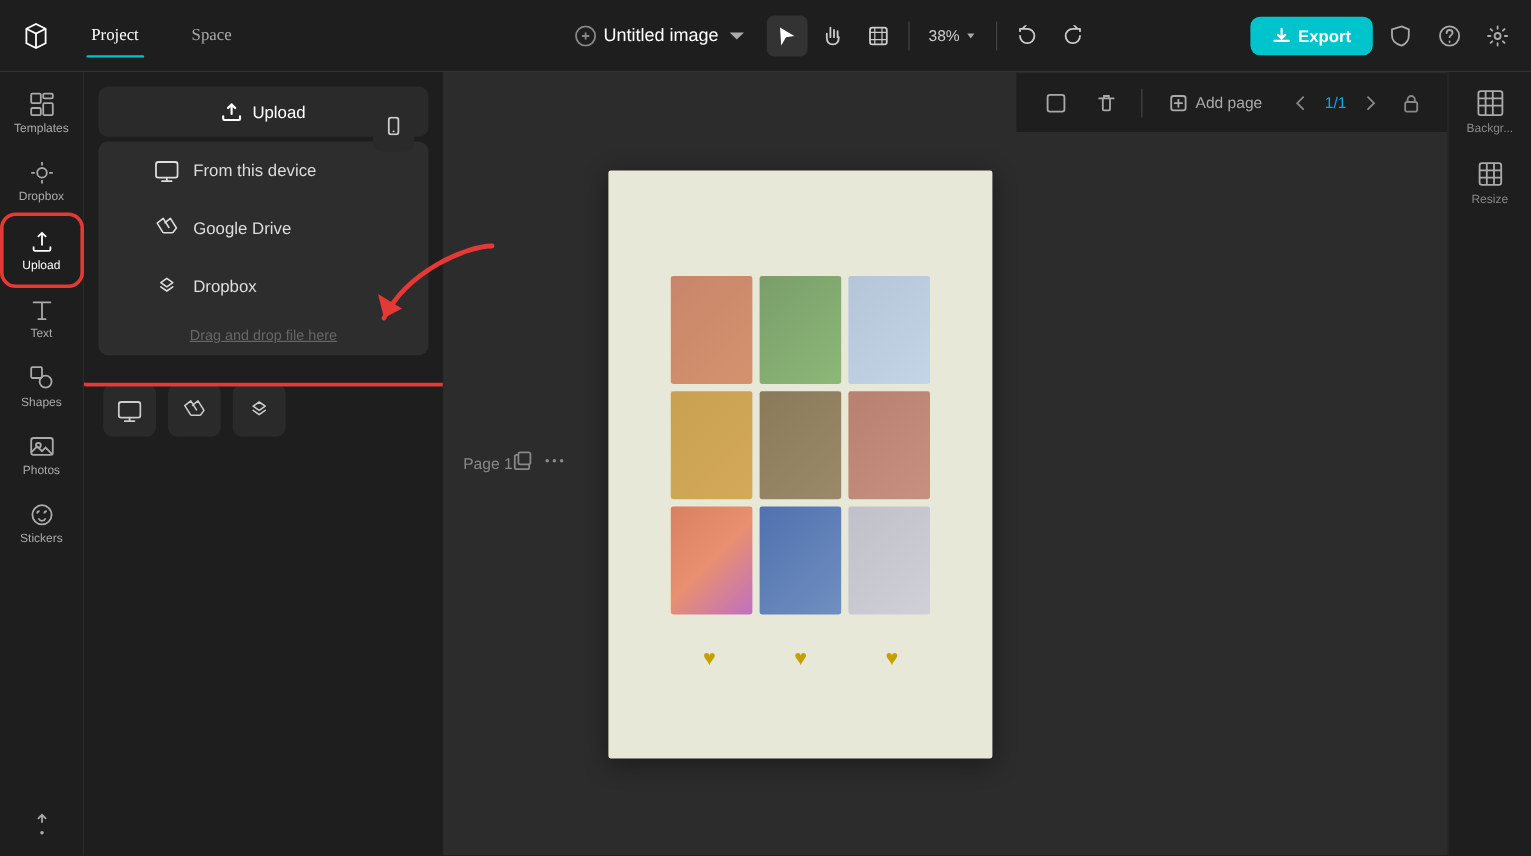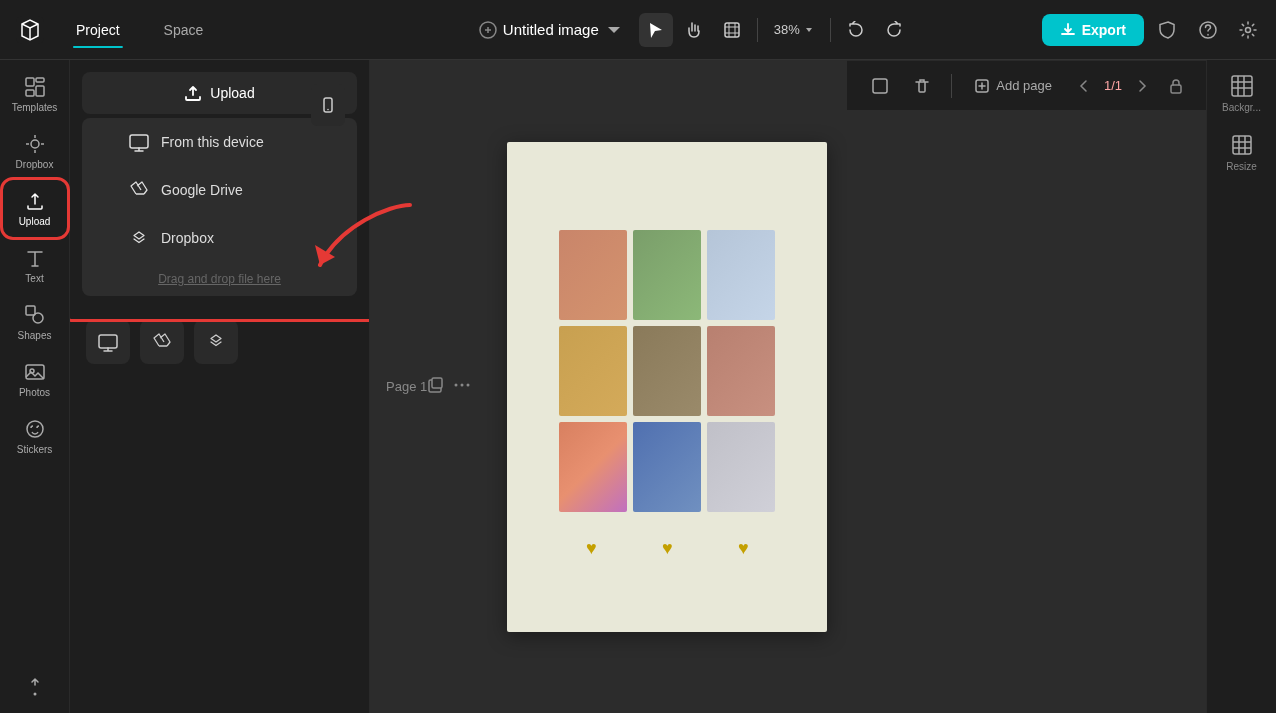--- a/index.html
+++ b/index.html
@@ -20,20 +20,21 @@
       background: #1e1e1e;
       display: flex; align-items: center; justify-content: center;
       margin-right: 8px;
       flex-shrink: 0;
     }
     .topbar-logo svg { width: 28px; height: 28px; }
     .topbar-tabs {
       display: flex; align-items: center; gap: 4px;
       flex: 0 0 auto;
       width: 300px;
+      font-family: Liberation Serif, serif;
     }
     .topbar-tab {
       padding: 6px 20px;
       color: #fff;
       font-size: 14px;
       font-weight: 500;
       cursor: pointer;
       position: relative;
       border-radius: 4px;
     }
@@ -319,21 +320,21 @@
       display: flex; align-items: flex-start; gap: 6px;
       color: #aaa; font-size: 13px;
       cursor: pointer;
       padding: 6px 10px;
       border-radius: 6px;
       background: transparent; border: none;
     }
     .bottom-right {
       margin-left: auto;
       display: flex; align-items: center; gap: 6px;
-      color: #fca5a5; font-size: 13px;
+      color: #0ea5e9; font-size: 13px;
     }
     .nav-btn {
       background: transparent; border: none;
       color: #888; font-size: 16px; cursor: pointer;
       width: 28px; height: 28px;
       display: flex; align-items: center; justify-content: center;
       border-radius: 4px;
     }
     .lock-btn {
       background: transparent; border: none;

